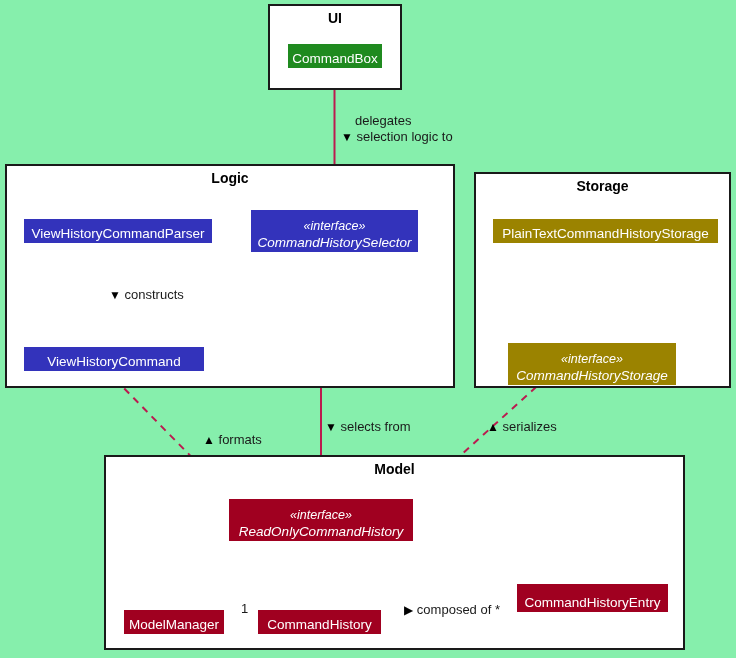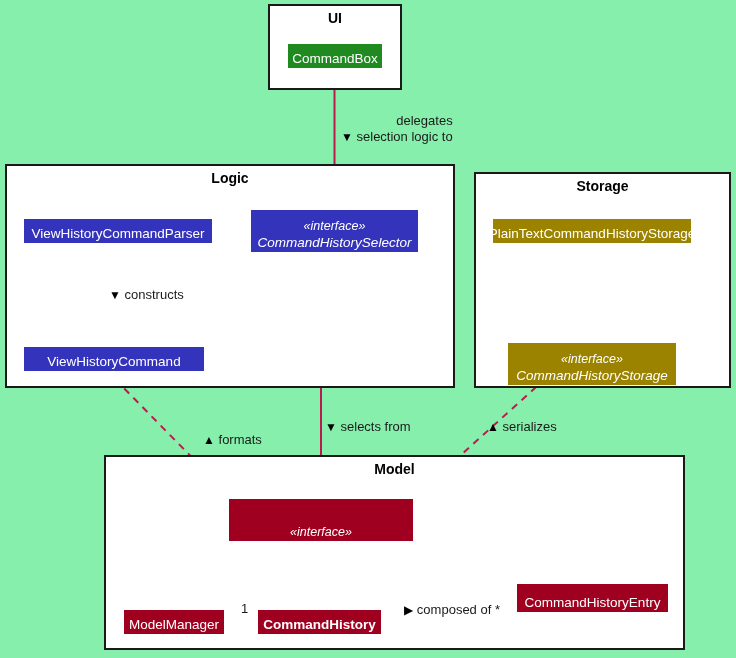--- a/index.html
+++ b/index.html
@@ -67,21 +67,21 @@
   }
   .edge-label {
     position: absolute;
     font-size: 13px;
     color: #1a1a1a;
     white-space: nowrap;
     line-height: 16px;
     background: transparent;
   }
   .edge-label.two-line {
-    text-align: right;
+    text-align: left;
   }
   .tri {
     display: inline-block;
     font-size: 12px;
     line-height: 16px;
     vertical-align: baseline;
     color: #000000;
   }
   .mult {
     position: absolute;
@@ -206,38 +206,39 @@
   <div class="node" style="left:251px; top:210px; width:167px; height:42px; background:#3333bb;">
     <span class="stereo">«interface»</span>
     <span class="iname">CommandHistorySelector</span>
   </div>
 
   <div class="node" style="left:24px; top:347px; width:180px; height:24px; background:#3333bb;">
     <span>ViewHistoryCommand</span>
   </div>
 
 
-  <div class="node" style="left:493px; top:219px; width:198px; height:24px; background:#9b8300;">
+  <div class="node" style="left:493px; top:219px; width:225px; height:24px; background:#9b8300;">
     <span>PlainTextCommandHistoryStorage</span>
   </div>
 
   <div class="node" style="left:508px; top:343px; width:168px; height:42px; background:#9b8300;">
     <span class="stereo">«interface»</span>
     <span class="iname">CommandHistoryStorage</span>
   </div>
 
   <div class="node" style="left:229px; top:499px; width:184px; height:42px; background:#a00020;">
     <span class="stereo">«interface»</span>
+    <span class="iname">ReadOnlyCommandHistory</span>
   </div>
 
   <div class="node" style="left:124px; top:610px; width:100px; height:24px; background:#a00020;">
     <span>ModelManager</span>
   </div>
 
-  <div class="node" style="left:258px; top:610px; width:123px; height:24px; background:#a00020;font-weight:bold;">
+  <div class="node" style="left:258px; top:610px; width:123px; height:24px; background:#a00020;">
     <span>CommandHistory</span>
   </div>
 
   <div class="node" style="left:517px; top:584px; width:151px; height:28px; background:#a00020;">
     <span>CommandHistoryEntry</span>
   </div>
 
   <div class="edge-label two-line" style="left:341px; top:113px;">
     <div style="padding-left:14px;">delegates</div>
     <div><span class="tri">▼</span> <span>selection logic to</span></div>

